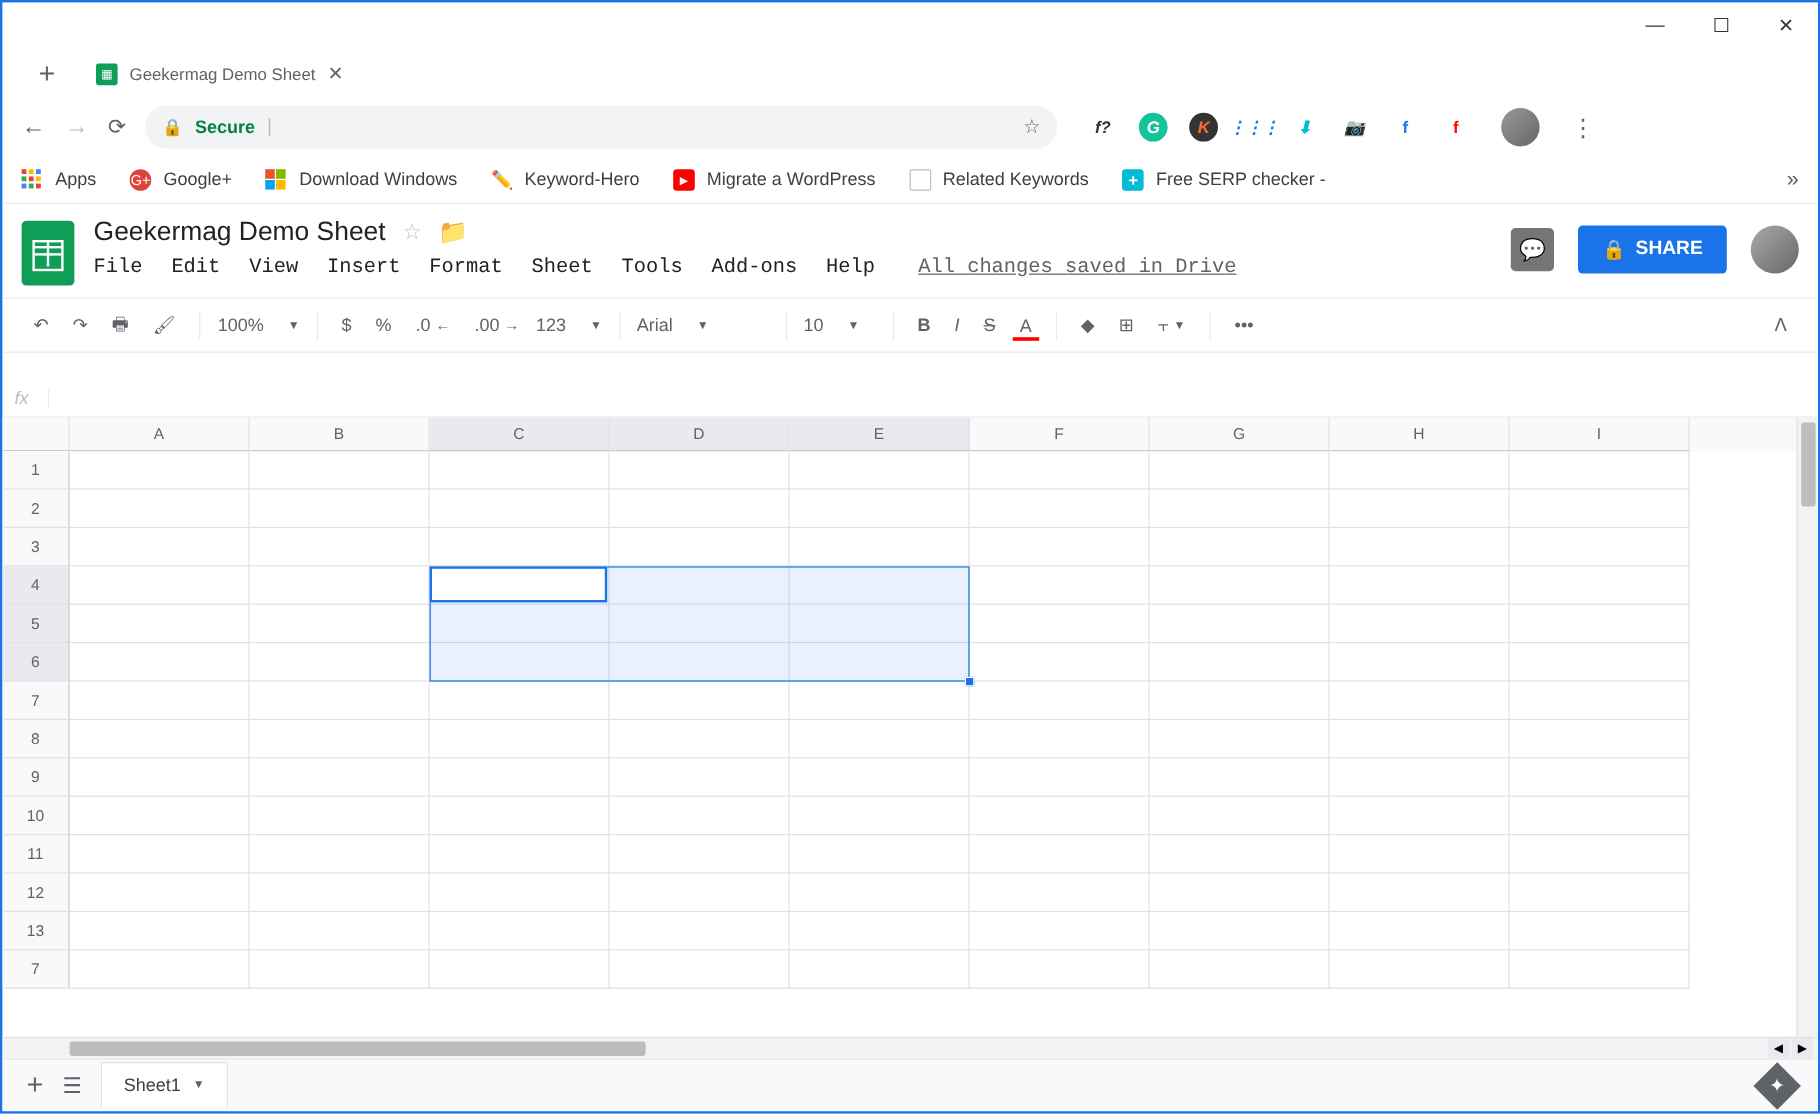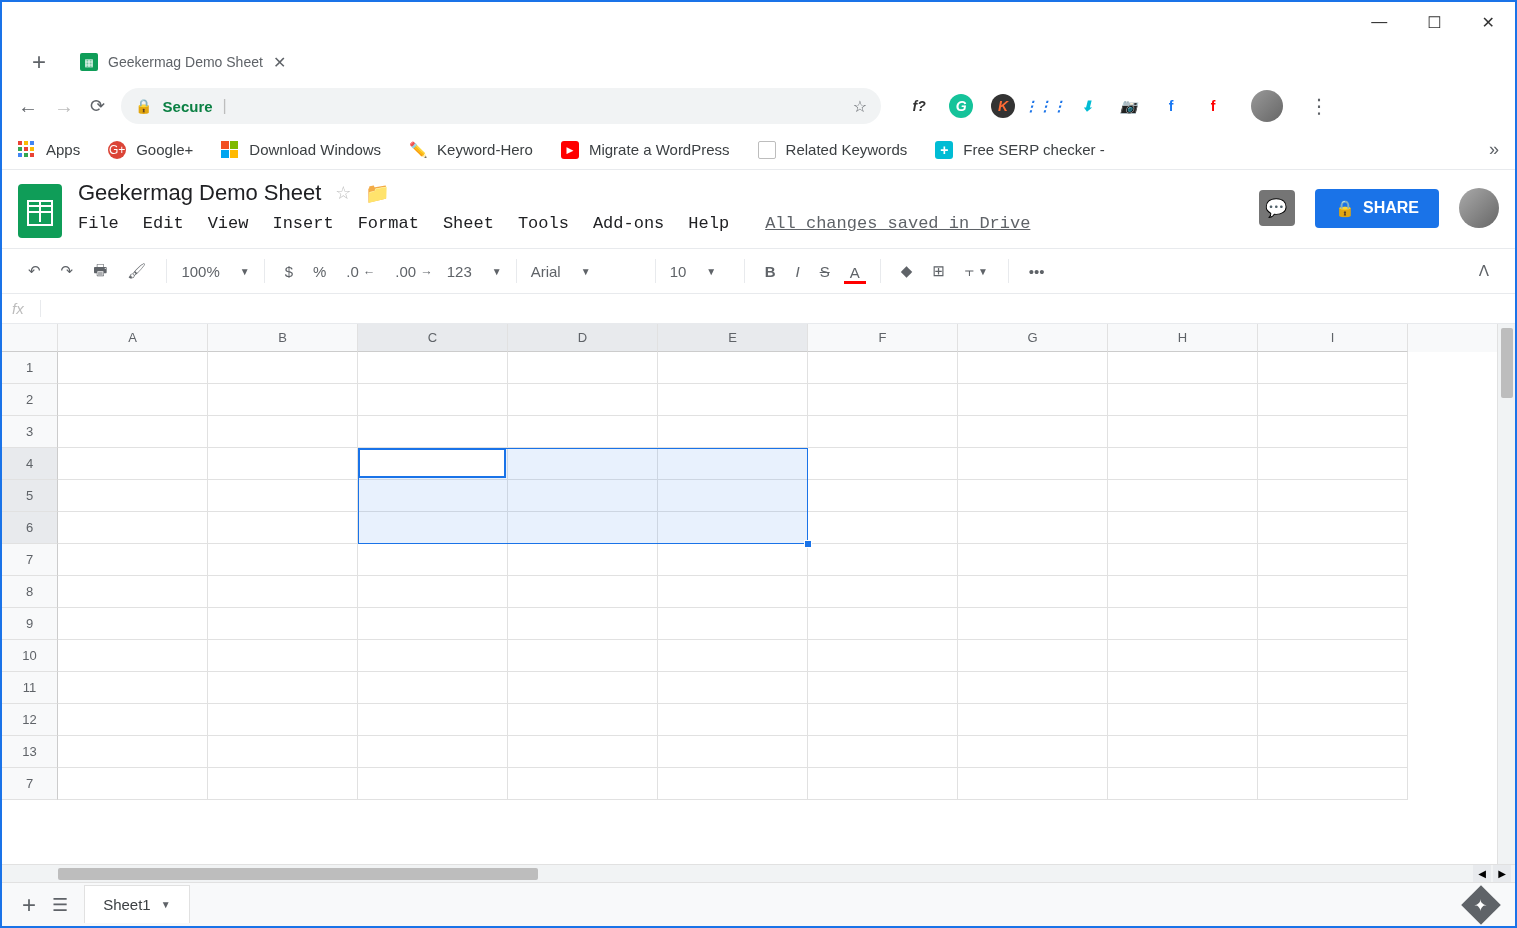--- a/index.html
+++ b/index.html
@@ -68,21 +68,21 @@
 
 
 .toolbar { height: 46px; border-top: 1px solid #e8eaed; border-bottom: 1px solid #e8eaed; display: flex; align-items: center; padding: 0 20px; gap: 8px; font-size: 15px; color: #5f6368; margin-top: 10px; }
 .tb-btn { padding: 6px; cursor: pointer; display:flex;align-items:center;gap:4px; }
 .tb-sep { width: 1px; height: 24px; background: #e8eaed; margin: 0 6px; }
 .tb-dropdown { display: flex; align-items: center; gap: 20px; cursor:pointer; }
 .tb-arrow { font-size: 10px; color: #5f6368; }
 .tb-right { margin-left: auto; }
 
 
-.formula-bar { height: 30px; border-bottom: 1px solid #e8eaed; display: flex; align-items: center; padding: 0 10px; }
+.formula-bar { height: 30px; border-bottom: 1px solid #e8eaed; display: flex; align-items: center; padding: 0 10px; margin-top: 24px; }
 .fx-label { font-style: italic; color: #bdbdbd; font-size: 15px; padding-right: 16px; border-right: 1px solid #e8eaed; }
 
 
 .sheet-area { flex: 1; display: flex; overflow: hidden; position: relative; }
 .grid-container { flex: 1; overflow: hidden; position: relative; }
 .col-headers { display: flex; height: 28px; background: #f8f9fa; }
 .corner { width: 56px; border-right: 1px solid #e1e1e1; border-bottom: 1px solid #ccc; background: #f8f9fa; }
 .col-h { width: 150px; border-right: 1px solid #e1e1e1; border-bottom: 1px solid #ccc; display:flex;align-items:center;justify-content:center;font-size:13px;color:#5f6368;cursor:pointer; }
 .col-h.sel { background: #e8eaed; }
 .grid-body { display: flex; }

